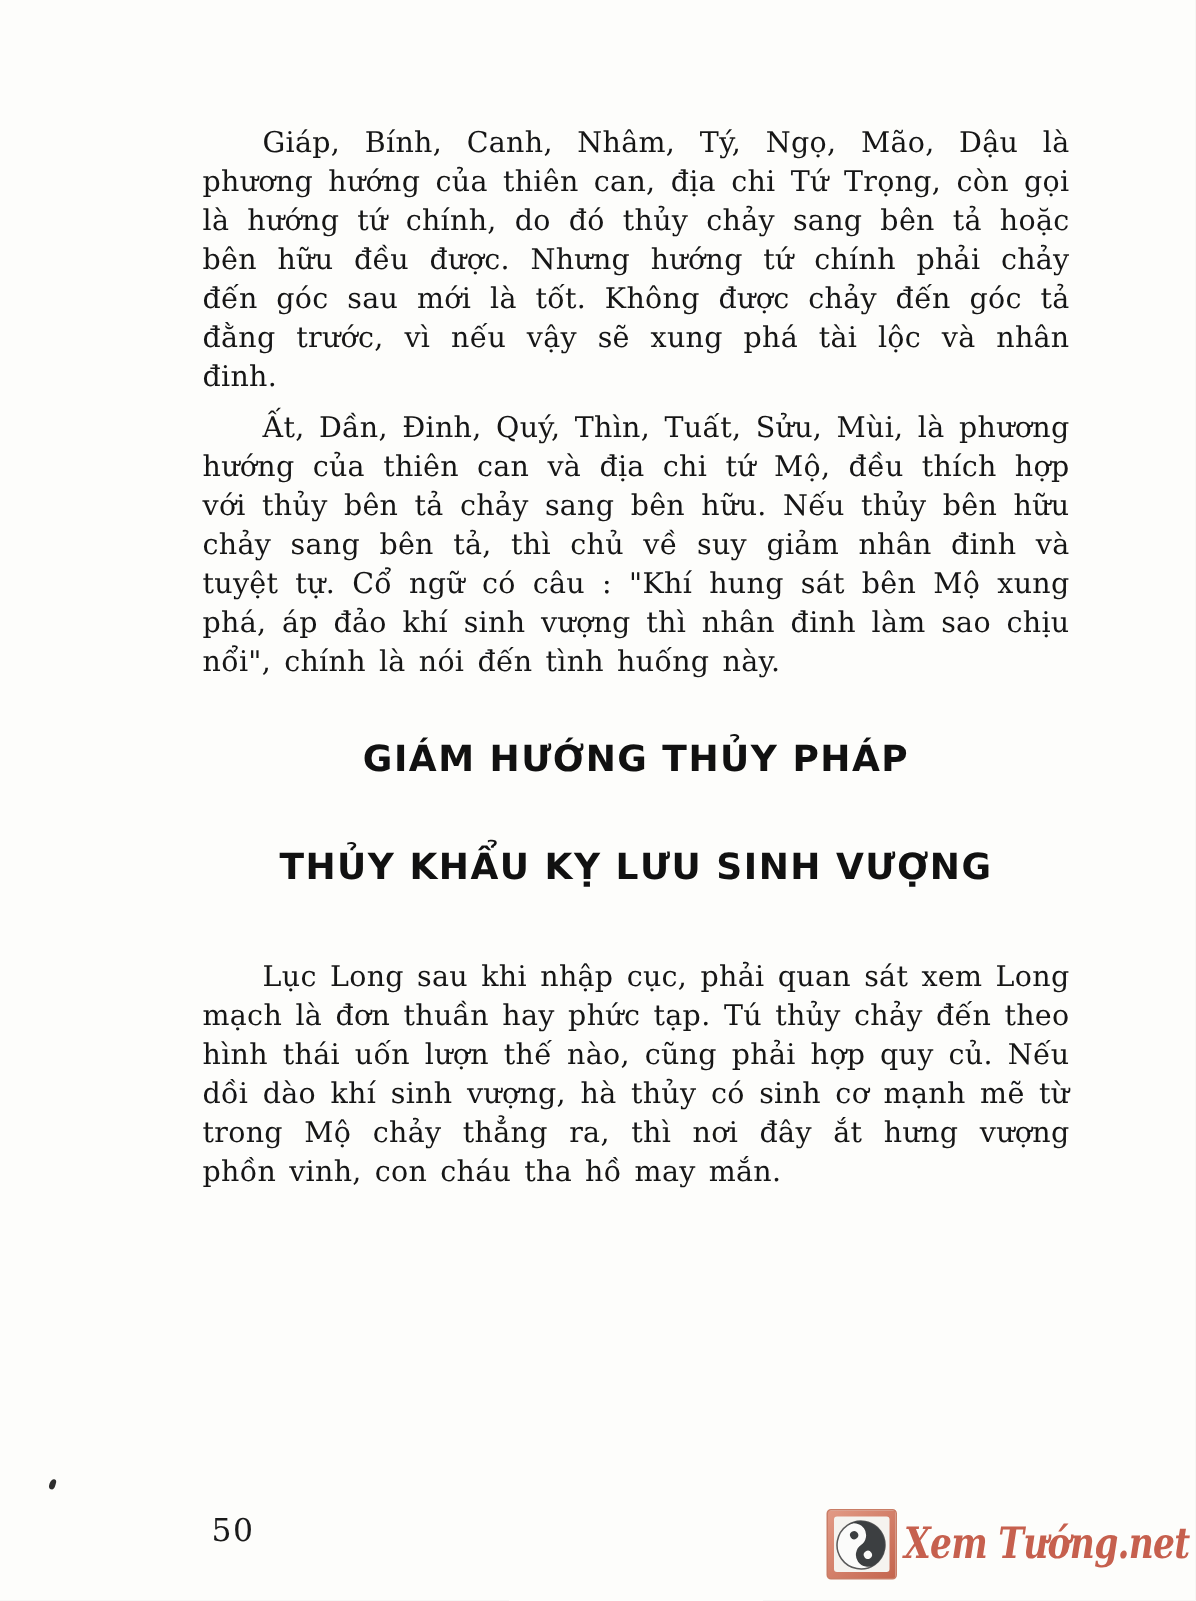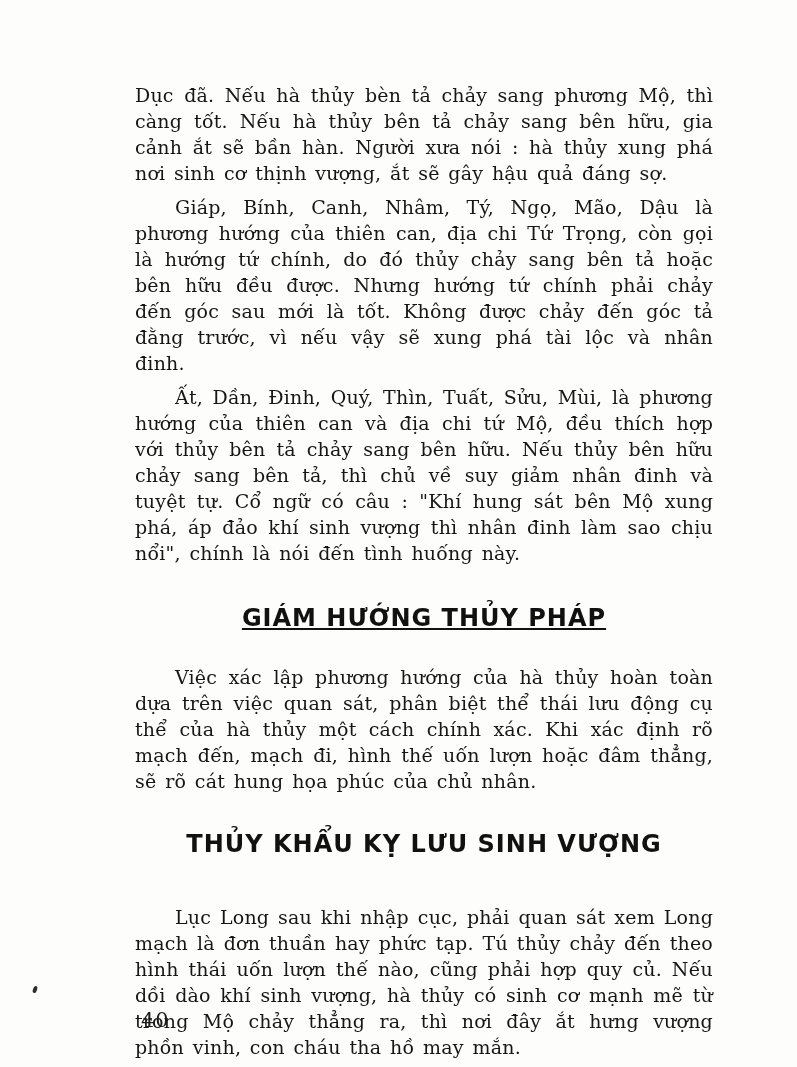--- a/index.html
+++ b/index.html
@@ -34,21 +34,21 @@
   .para.no-indent { text-indent: 0; }
   .section-heading {
     font-family: "DejaVu Sans", "Liberation Sans", sans-serif;
     font-weight: bold;
     font-size: 24px;
     text-align: center;
     letter-spacing: 1px;
     color: #111;
     margin: 0;
   }
-  .heading-1 { margin-top: 38px; margin-bottom: 32px; text-decoration: underline; }
+  .heading-1 { margin-top: 38px; margin-bottom: 44px; }
   .heading-2 { margin-top: 36px; margin-bottom: 46px; }
   .page-number {
     position: absolute;
     left: 141px; top: 1008px;
     font-size: 21px;
     letter-spacing: 1px;
     color: #1a1a1a;
   }
   .ink-speck {
     position: absolute;
@@ -91,27 +91,40 @@
     letter-spacing: -0.5px;
     opacity: 0.9;
   }
 </style>
 </head>
 <body>
 
 <div class="page">
 
   <div class="content">
-    <p class="para no-indent">Dục đã. Nếu hà thủy bèn tả chảy sang phương Mộ, thì càng tốt. Nếu hà thủy bên tả chảy sang bên hữu, gia cảnh ắt sẽ bần hàn. Người xưa nói : hà thủy xung phá nơi sinh cơ thịnh vượng, ắt sẽ gây hậu quả đáng sợ.</p>
     <p class="para">Giáp, Bính, Canh, Nhâm, Tý, Ngọ, Mão, Dậu là phương hướng của thiên can, địa chi Tứ Trọng, còn gọi là hướng tứ chính, do đó thủy chảy sang bên tả hoặc bên hữu đều được. Nhưng hướng tứ chính phải chảy đến góc sau mới là tốt. Không được chảy đến góc tả đằng trước, vì nếu vậy sẽ xung phá tài lộc và nhân đinh.</p>
     <p class="para">Ất, Dần, Đinh, Quý, Thìn, Tuất, Sửu, Mùi, là phương hướng của thiên can và địa chi tứ Mộ, đều thích hợp với thủy bên tả chảy sang bên hữu. Nếu thủy bên hữu chảy sang bên tả, thì chủ về suy giảm nhân đinh và tuyệt tự. Cổ ngữ có câu : "Khí hung sát bên Mộ xung phá, áp đảo khí sinh vượng thì nhân đinh làm sao chịu nổi", chính là nói đến tình huống này.</p>
     <h2 class="section-heading heading-1">GIÁM HƯỚNG THỦY PHÁP</h2>
-    <p class="para">Việc xác lập phương hướng của hà thủy hoàn toàn dựa trên việc quan sát, phân biệt thể thái lưu động cụ thể của hà thủy một cách chính xác. Khi xác định rõ mạch đến, mạch đi, hình thế uốn lượn hoặc đâm thẳng, sẽ rõ cát hung họa phúc của chủ nhân.</p>
     <h2 class="section-heading heading-2">THỦY KHẨU KỴ LƯU SINH VƯỢNG</h2>
     <p class="para">Lục Long sau khi nhập cục, phải quan sát xem Long mạch là đơn thuần hay phức tạp. Tú thủy chảy đến theo hình thái uốn lượn thế nào, cũng phải hợp quy củ. Nếu dồi dào khí sinh vượng, hà thủy có sinh cơ mạnh mẽ từ trong Mộ chảy thẳng ra, thì nơi đây ắt hưng vượng phồn vinh, con cháu tha hồ may mắn.</p>
   </div>
 
   <div class="ink-speck"></div>
 
-  <div class="page-number">40</div>
+  <div class="page-number">50</div>
 
+  <div class="watermark">
+    <div class="yy-box">
+      <div class="yy-inner">
+        <svg width="34" height="34" viewBox="0 0 100 100" aria-hidden="true">
+          <g transform="rotate(-35 50 50)">
+            <circle cx="50" cy="50" r="47" fill="#fbfbfa" stroke="#5a5a5a" stroke-width="3"></circle>
+            <path d="M50 3 a47 47 0 0 1 0 94 a23.5 23.5 0 0 1 0 -47 a23.5 23.5 0 0 0 0 -47 Z" fill="#3c3f41"></path>
+            <circle cx="50" cy="26.5" r="8" fill="#3c3f41"></circle>
+            <circle cx="50" cy="73.5" r="8" fill="#fbfbfa"></circle>
+          </g>
+        </svg>
+      </div>
+    </div>
+    <span class="watermark-text" style="color: rgb(193, 80, 60);">Xem Tướng.net</span>
+  </div>
 
 </div>
 
 </body></html>

